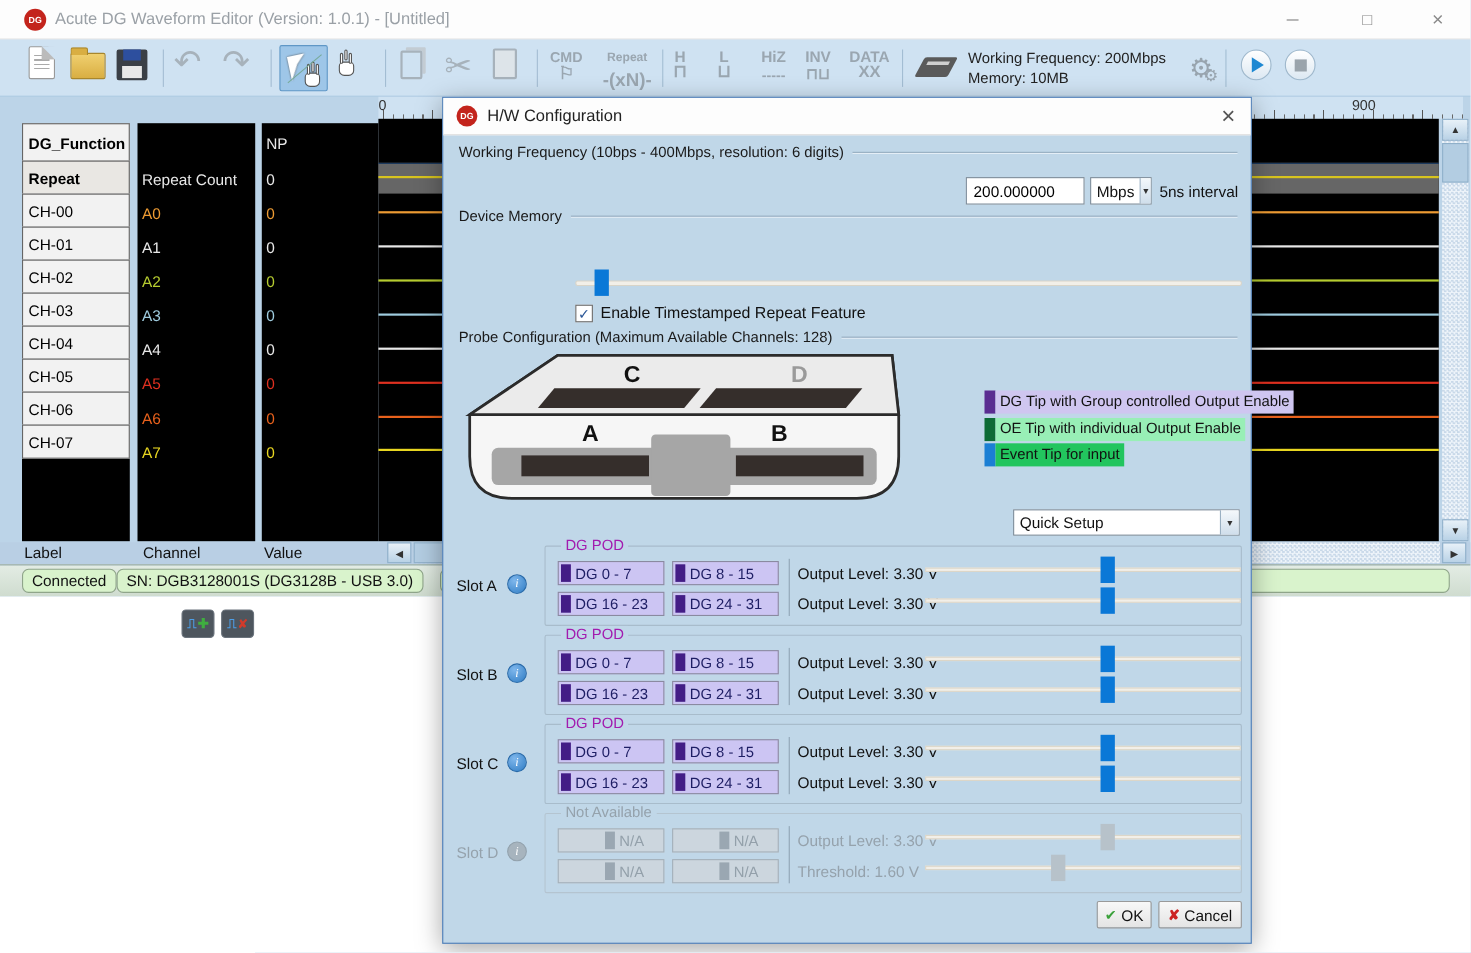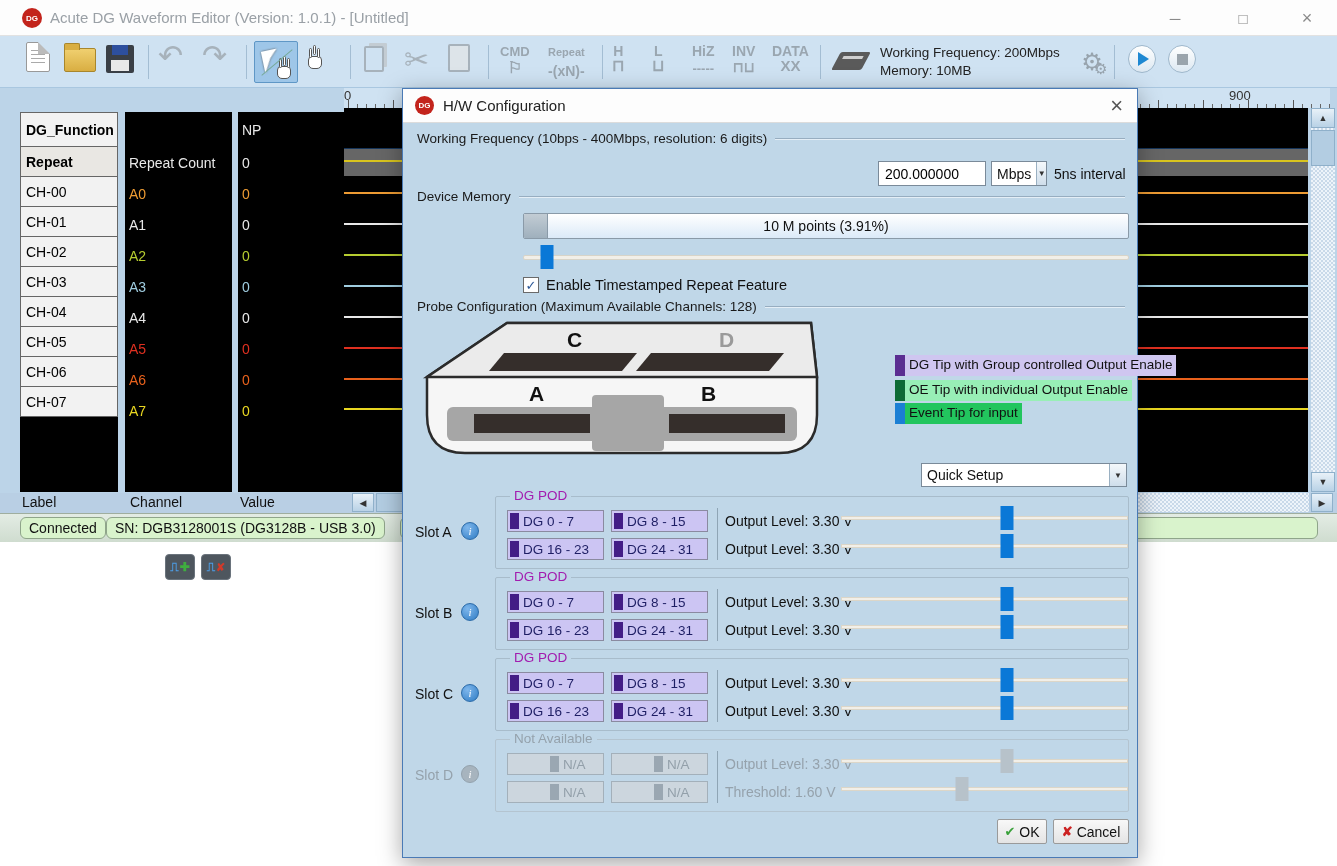--- a/index.html
+++ b/index.html
@@ -188,21 +188,21 @@
       <div class="tbtn gray-glyph" style="left:448px;top:8px;">
         <span style="width:22px;height:28px;border:2px solid #a7b2bb;border-radius:2px;background:#dde4e9;"></span>
       </div>
       <div class="tsep" style="left:488px;"></div>
       <div class="tbtn tool-two-line" style="left:500px;top:9px;">
         <span style="font-size:13px;">CMD</span>
         <span style="font-size:16px;margin-top:2px;">⚐</span>
       </div>
       <div class="tbtn tool-two-line" style="left:548px;top:11px;">
         <span style="font-size:11px;">Repeat</span>
-        <span style="font-size:14px;margin-top:6px;">-(xN)-</span>
+        <span style="font-size:17px;margin-top:6px;">-(xN)-</span>
       </div>
       <div class="tsep" style="left:602px;"></div>
       <div class="tbtn tool-two-line" style="left:612px;top:8px;">
         <span style="font-size:14px;">H</span>
           <span style="font-size:16px;">⊓</span>
       </div>
       <div class="tbtn tool-two-line" style="left:652px;top:8px;">
         <span style="font-size:14px;">L</span>
           <span style="font-size:16px;">⊔</span>
       </div>
@@ -344,24 +344,20 @@
     <div class="combo" style="left:588px;top:72px;width:56px;">
       <span class="txt">Mbps</span>
       <span class="arr">▼</span>
     </div>
     <div class="interval">5ns interval</div>
 
     <div class="group-row" style="top:100px;">
       <span class="gl">Device Memory</span>
         <span class="line"></span>
     </div>
-    <div class="mem-bar">
-      <div class="mem-fill" style="width: 3.91%;"></div>
-      <div class="mem-text">10 M points (3.91%)</div>
-    </div>
     <div class="mem-slider">
       <div class="track"></div>
       <div class="handle" style="left: 4%;"></div>
     </div>
     <div class="chk-row">
       <div class="chk">✓</div>
       <div class="chk-lbl">Enable Timestamped Repeat Feature</div>
     </div>
 
     <div class="group-row" style="top:210px;">

